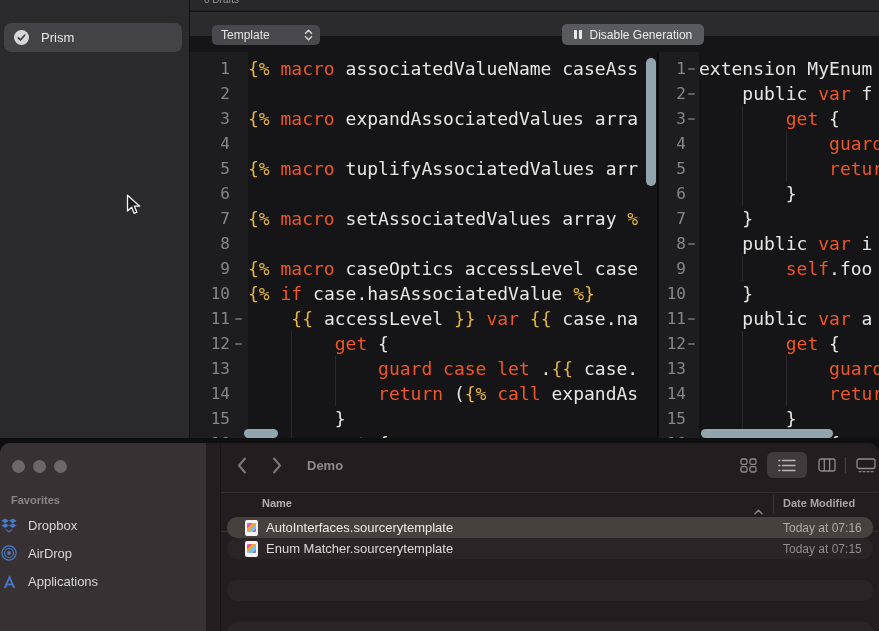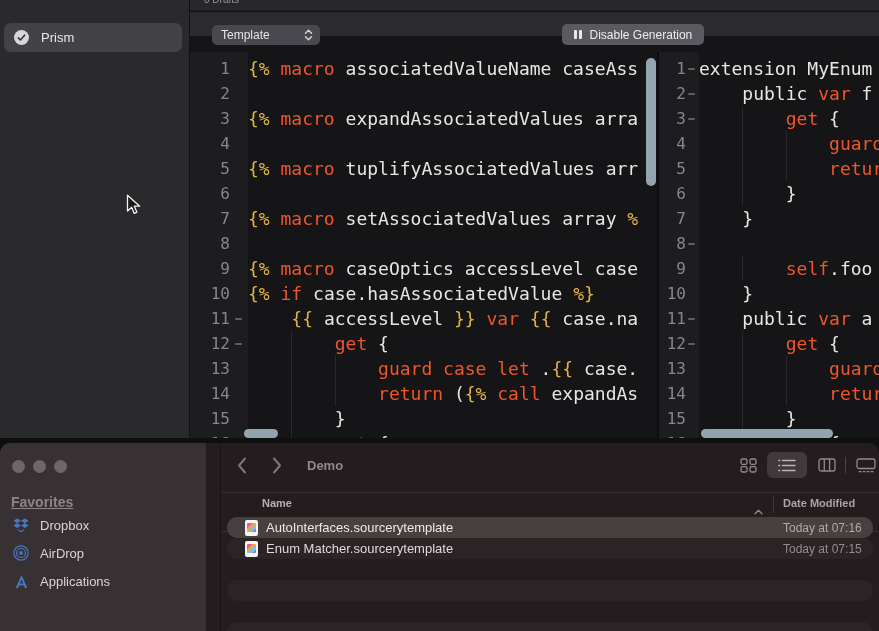--- a/index.html
+++ b/index.html
@@ -47,23 +47,23 @@
   .vthumb{position:absolute;left:456px;top:6px;width:10px;height:128px;border-radius:5px;background:rgba(157,178,189,.92);}
   .hthumb{position:absolute;top:377px;height:9px;border-radius:4.5px;background:rgba(157,178,189,.92);}
   .hthumb.l{left:54px;width:34px;}
   .hthumb.r{left:511px;width:132px;}
 
   
   .finder{position:absolute;left:0;top:443px;width:879px;height:188px;background:#241d1f;border-radius:10px 10px 0 0;overflow:hidden;}
   .f-sidebar{position:absolute;left:0;top:0;width:206px;height:100%;background:#383134;}
   .lights{position:absolute;left:12px;top:17px;display:flex;gap:8px;}
   .light{width:13px;height:13px;border-radius:50%;background:#6e6769;}
-  .fav-label{position:absolute;left:11px;top:51px;font-size:14px;font-weight:700;color:#8b8587;text-decoration:underline;}
+  .fav-label{position:absolute;left:11px;top:51px;font-size:11px;font-weight:700;color:#8b8587;}
   .fav-items{position:absolute;left:0;top:68px;width:100%;}
-  .fav-item{height:28px;display:flex;align-items:center;padding-left:12px;gap:10px;color:#d8d5d6;font-size:13px;cursor:default;}
+  .fav-item{height:28px;display:flex;align-items:center;gap:10px;color:#d8d5d6;font-size:13px;cursor:default;}
   .fav-ic{width:18px;display:flex;justify-content:center;align-items:center;}
 
   .f-main{position:absolute;left:220px;top:0;right:0;height:100%;border-left:1px solid #191315;box-sizing:border-box;}
   .f-toolbar{position:absolute;left:0;top:0;right:0;height:49px;}
   .navbtn{position:absolute;top:14px;background:none;border:none;padding:0;cursor:default;}
   .navbtn.back{left:16px;} .navbtn.fwd{left:51px;}
   .f-title{position:absolute;left:86px;top:15px;font-size:13px;font-weight:700;color:#8e8a8c;}
   .viewbtn{position:absolute;top:9px;height:26px;background:none;border:none;display:flex;align-items:center;justify-content:center;cursor:default;}
   .viewbtn.sel{background:#403a3d;border-radius:6px;}
   .vb-grid{left:513px;width:28px;} .vb-list{left:546px;width:40px;} .vb-cols{left:592px;width:28px;} .vb-gal{left:629px;width:32px;}
@@ -283,20 +283,21 @@
                 <span class="gut">
                   <span class="num">7</span>
                 </span>
                 <span class="codeseg"><span class="w">    }</span></span>
               </div>
               <div class="cl">
                 <span class="gut">
                   <span class="num">8</span>
                   <span class="fold"></span>
                 </span>
+                <span class="codeseg"><span class="w">    public </span><span class="k">var</span><span class="w"> i</span></span>
               </div>
               <div class="cl">
                 <span class="gut">
                   <span class="num">9</span>
                 </span>
                 <span class="codeseg"><span class="w">        </span><span class="k">self</span><span class="w">.foo</span></span>
               </div>
               <div class="cl">
                 <span class="gut">
                   <span class="num">10</span>

